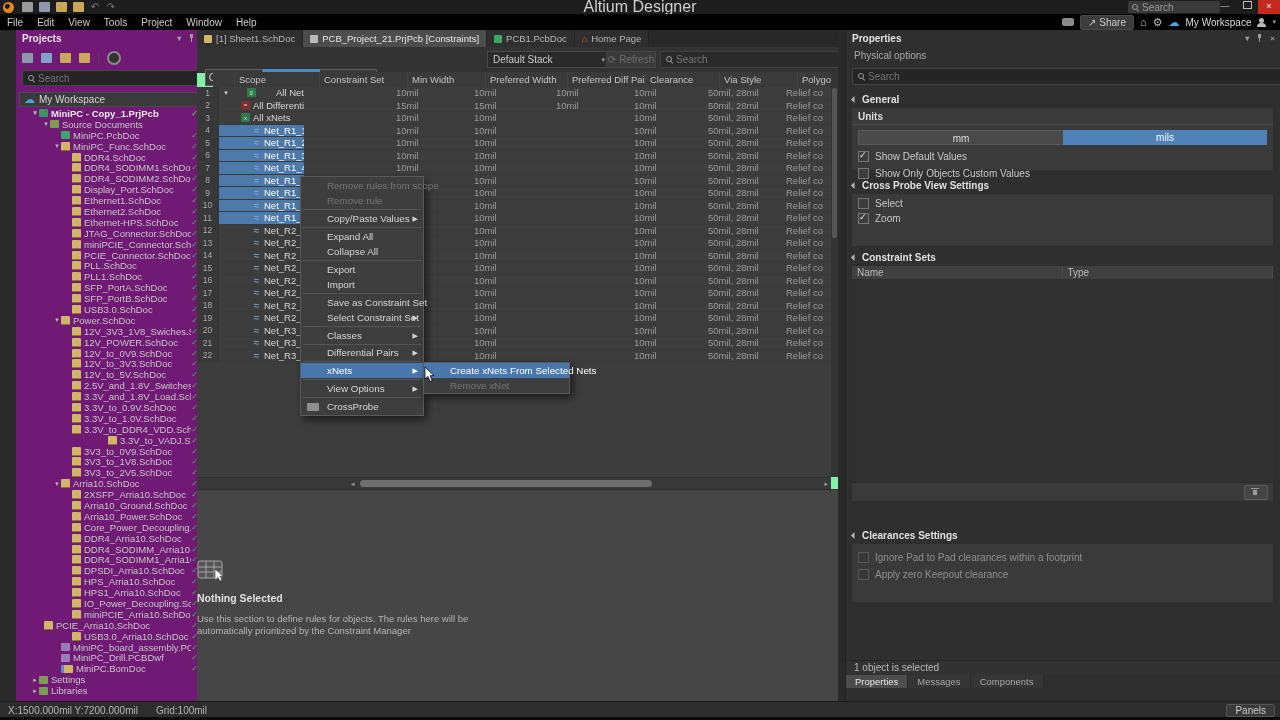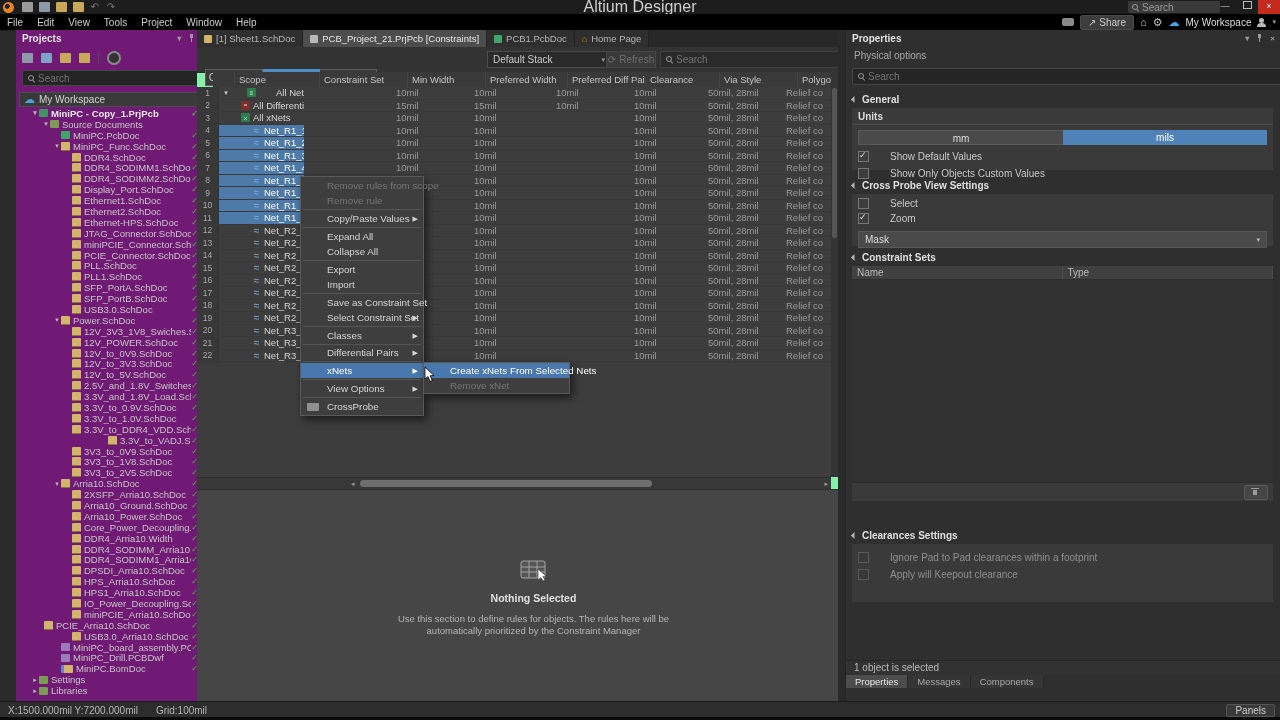--- a/index.html
+++ b/index.html
@@ -112,21 +112,21 @@
   .tic-diffpairs{background:#7d2f2f;}
   .tic-xnets{background:#2f7d4f;}
   .tic-net{background:transparent;color:#7fb2e0;font-size:10px;}
   .cm-fill{position:absolute;left:0;top:333px;width:641px;height:114px;background:#3d3d3d;}
   .h-scroll{position:absolute;left:0;top:447px;width:634px;height:12px;background:#383838;border-top:1px solid #2e2e2e;}
   .hs-thumb{position:absolute;left:163px;top:2px;width:292px;height:7px;background:#6e6e6e;border-radius:4px;}
   .hs-arrow{position:absolute;top:2px;color:#9a9a9a;font-size:7px;line-height:8px;}
   .v-scroll{position:absolute;right:0;top:42px;width:7px;height:405px;background:#343434;}
   .vs-thumb{position:absolute;left:1px;top:16px;width:5px;height:150px;background:#555;border-radius:2px;}
   .bottom-zone{position:absolute;left:0;top:459px;width:641px;height:212px;background:#464646;border-top:1px solid #2e2e2e;}
-  .empty-state{position:absolute;left:16px;top:70px;width:100%;text-align:center;}
+  .empty-state{position:absolute;left:0;top:70px;width:100%;text-align:left;}
   .es-title{margin-top:8px;color:#e0e0e0;font-weight:bold;font-size:10.5px;}
   .es-desc{margin-top:9px;color:#b5b5b5;font-size:9.5px;line-height:12px;}
   
   .ctx{left:300px;top:176px;width:122px;background:#3e3e3e;border:1px solid #5a5a5a;box-shadow:3px 4px 8px rgba(0,0,0,.55);
        z-index:50;padding:1px 0;}
   .ctx-item{height:15.2px;line-height:15.2px;padding-left:26px;color:#d5d5d5;font-size:9.8px;position:relative;white-space:nowrap;}
   .ctx-item.dis{color:#747474;}
   .ctx-item.hl{background:#4878ad;color:#fff;}
   .ctx-sep{height:1px;background:#555;margin:0.8px 2px;}
   .sub-arrow{position:absolute;right:5px;top:0;font-size:7px;}
@@ -141,21 +141,21 @@
   .rp-sub{position:absolute;left:8px;top:20px;color:#a8a8a8;}
   .rp-search{position:absolute;left:6px;top:38px;width:421px;height:15px;}
   .sec-head{position:absolute;left:6px;color:#e0e0e0;font-weight:bold;font-size:10px;display:flex;align-items:center;gap:5px;}
   .sec-caret{width:0;height:0;border-left:5px solid #b5b5b5;border-top:5px solid transparent;transform:rotate(45deg);}
   .sec-box{position:absolute;left:6px;width:421px;background:#3a3a3a;border-radius:1px;}
   .units-lbl{padding:3px 6px 2px 6px;color:#dcdcdc;font-weight:bold;border-bottom:1px solid #4c4c4c;}
   .seg{display:flex;height:15px;margin:5px 6px 0 6px;}
   .seg > div{flex:1;text-align:center;line-height:15px;}
   .seg .mm{background:#4a4a4a;color:#ddd;border:1px solid #5a5a5a;border-right:none;}
   .seg .mils{background:#4f83b8;color:#fff;}
-  .cb{display:flex;align-items:center;gap:21px;margin:6px 6px 0 6px;color:#c9c9c9;}
+  .cb{display:flex;align-items:center;gap:6px;margin:6px 6px 0 6px;color:#c9c9c9;}
   .cb .box{width:9px;height:9px;background:#3d3d3d;border:1px solid #767676;position:relative;flex:0 0 auto;}
   .cb.checked .box::after{content:"✓";position:absolute;left:0px;top:-2px;color:#e8e8e8;font-size:9px;}
   .cb.dim{color:#8f8f8f;}
   .cb.dim .box{border-color:#585858;background:#383838;}
   .mask-sel{margin:7px 6px 0 6px;height:15px;background:#4a4a4a;border:1px solid #565656;display:flex;align-items:center;padding:0 6px;color:#ddd;}
   .mask-sel .dd{margin-left:auto;font-size:7px;color:#bbb;}
   .cs-header{display:grid;grid-template-columns:1fr 1fr;background:#404040;border-bottom:1px solid #2e2e2e;height:13px;color:#bbb;}
   .cs-header div{padding:1px 5px;border-right:1px solid #4a4a4a;}
   .cs-body{height:202px;background:#313131;}
   .cs-footer{height:18px;background:#3a3a3a;border-top:1px solid #2c2c2c;position:relative;}
@@ -474,21 +474,21 @@
       </div>
       <div class="tree-item" style="padding-left: 48px;">
         <span class="tcaret"></span>
         <span class="ic ic-sch"></span>
         <span class="lbl">Core_Power_Decoupling.SchDoc</span>
         <span class="chk">✓</span>
       </div>
       <div class="tree-item" style="padding-left: 48px;">
         <span class="tcaret"></span>
         <span class="ic ic-sch"></span>
-        <span class="lbl">DDR4_Arria10.Width</span>
+        <span class="lbl">DDR4_Arria10.SchDoc</span>
         <span class="chk">✓</span>
       </div>
       <div class="tree-item" style="padding-left: 48px;">
         <span class="tcaret"></span>
         <span class="ic ic-sch"></span>
         <span class="lbl">DDR4_SODIMM_Arria10.SchDoc</span>
         <span class="chk">✓</span>
       </div>
       <div class="tree-item" style="padding-left: 48px;">
         <span class="tcaret"></span>
@@ -1092,24 +1092,20 @@
   </div>
   <div class="sec-box" style="top:164px;height:52px;">
     <div class="cb" style="margin-top:4px;">
       <span class="box"></span>
       <span>Select</span>
     </div>
     <div class="cb checked" style="margin-top:4px;">
       <span class="box"></span>
       <span>Zoom</span>
     </div>
-    <div class="mask-sel">
-      <span>Mask</span>
-      <span class="dd">▾</span>
-    </div>
   </div>
 
   <div class="sec-head" style="top:222px;">
     <span class="sec-caret"></span>
     <span>Constraint Sets</span>
   </div>
   <div class="sec-box" style="top:236px;">
     <div class="cs-header">
       <div>Name</div>
       <div>Type</div>
@@ -1126,21 +1122,21 @@
     <span class="sec-caret"></span>
     <span>Clearances Settings</span>
   </div>
   <div class="sec-box" style="top:514px;height:58px;">
     <div class="cb dim" style="margin-top:8px;">
       <span class="box"></span>
       <span>Ignore Pad to Pad clearances within a footprint</span>
     </div>
     <div class="cb dim">
       <span class="box"></span>
-      <span>Apply will Keepout clearance</span>
+      <span>Apply zero Keepout clearance</span>
     </div>
   </div>
 
   <div class="rp-status">1 object is selected</div>
   <div class="rp-tabs">
       <div class="rp-tab active">Properties</div>
       <div class="rp-tab">Messages</div>
       <div class="rp-tab">Components</div>
     </div>
 </div>

